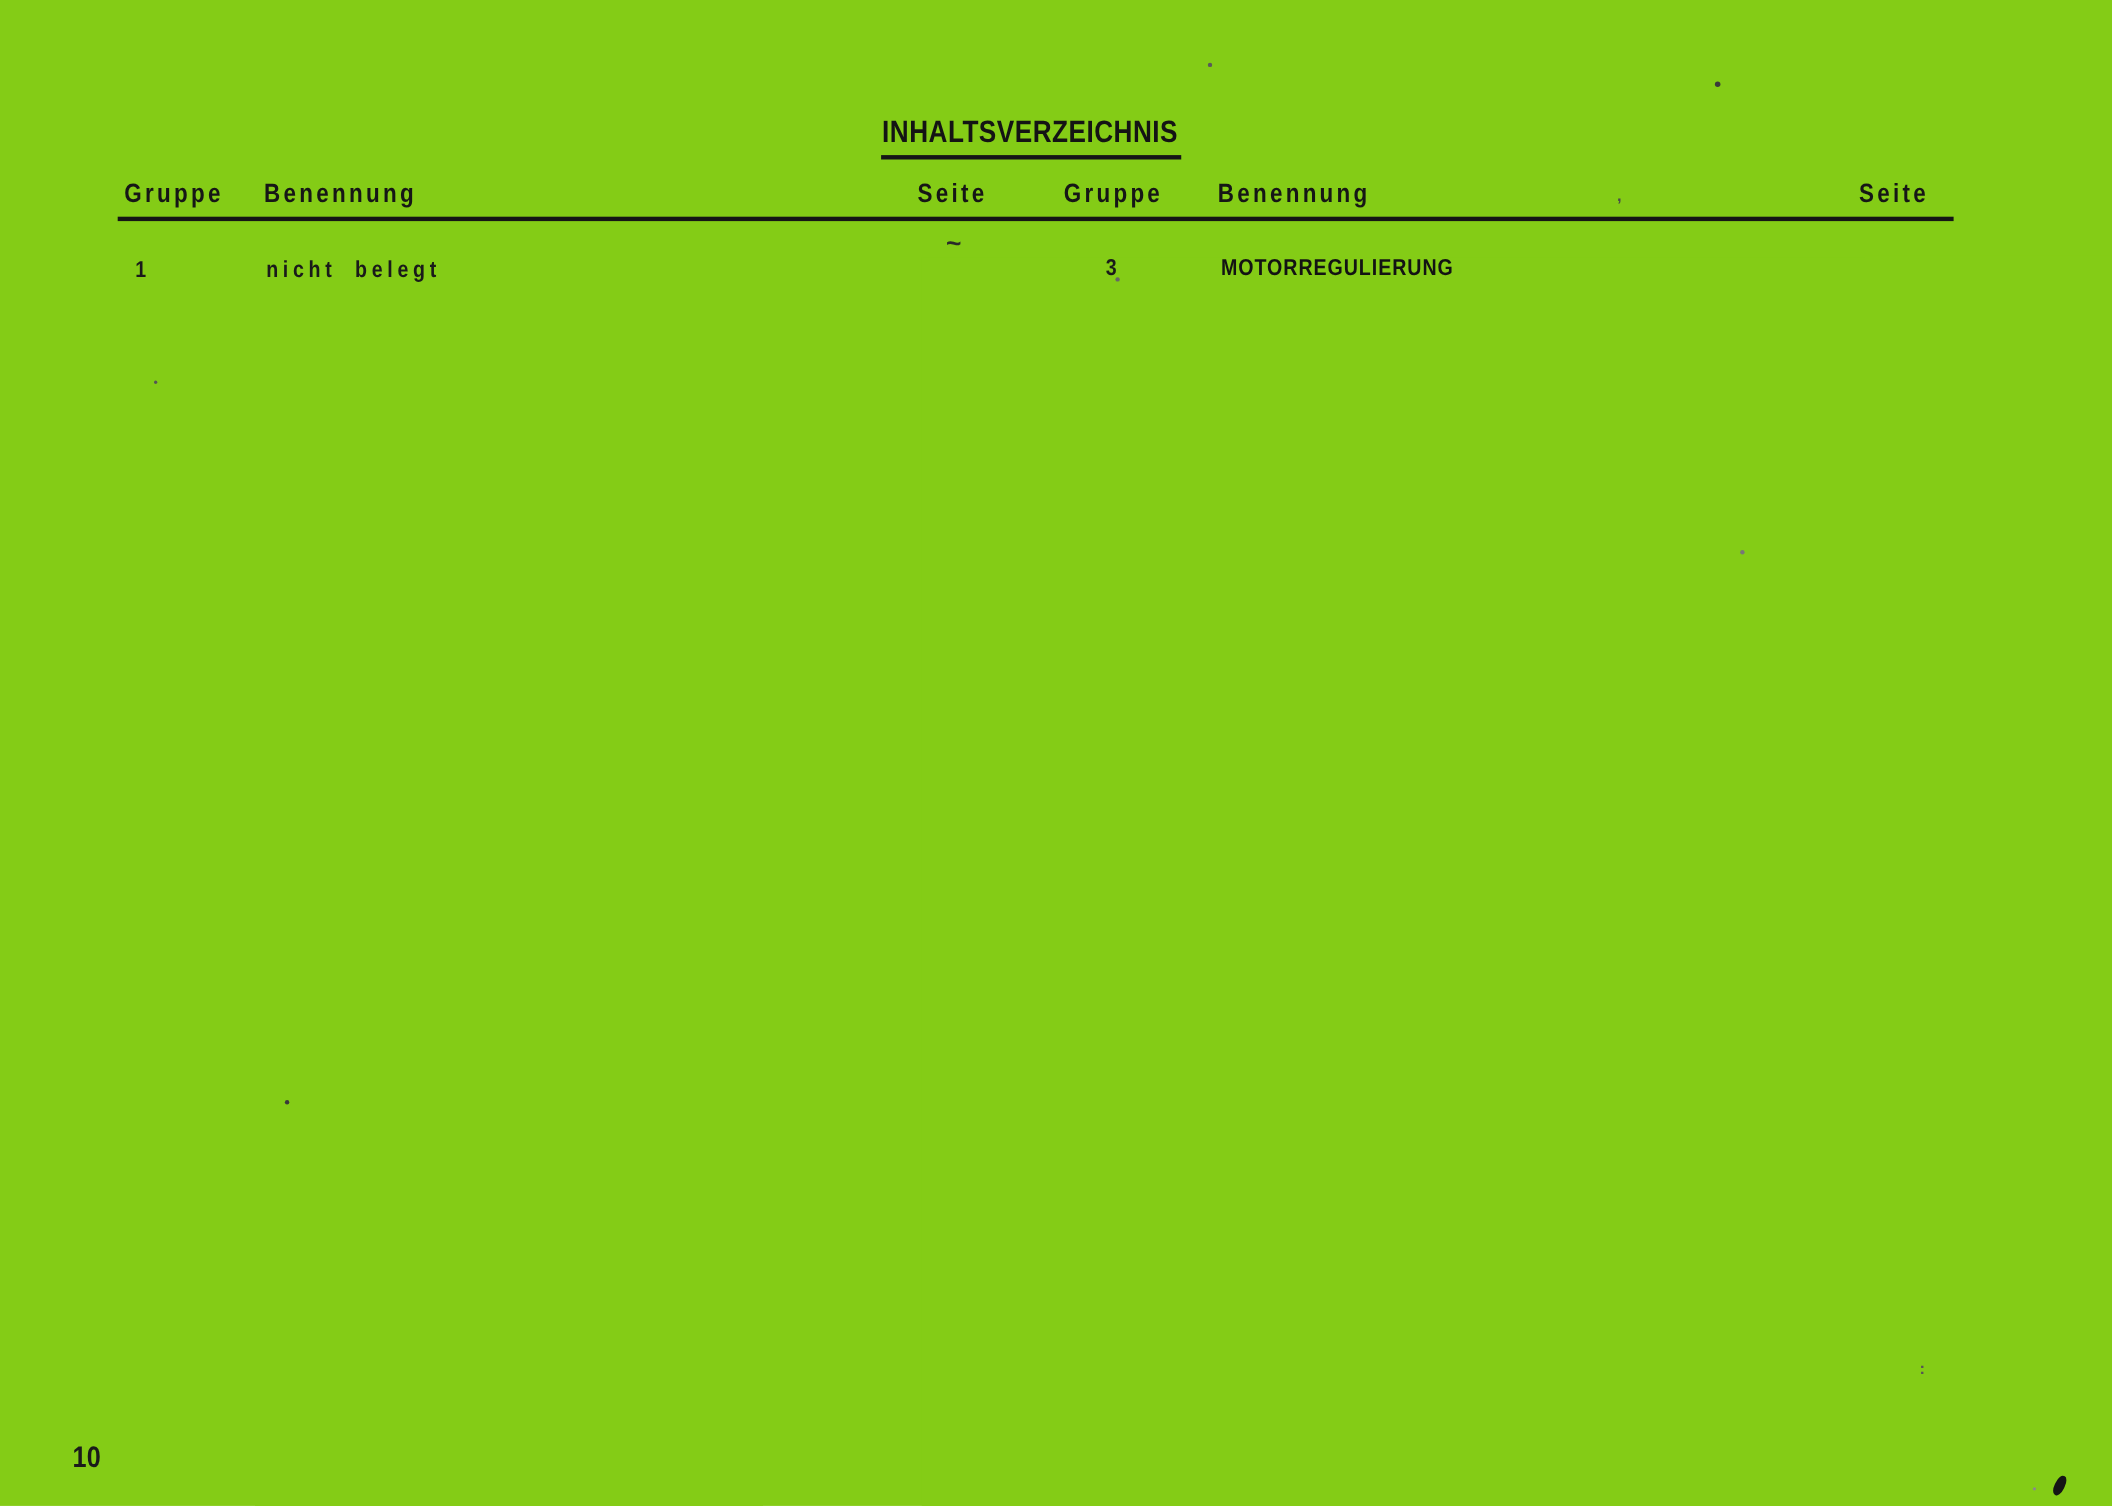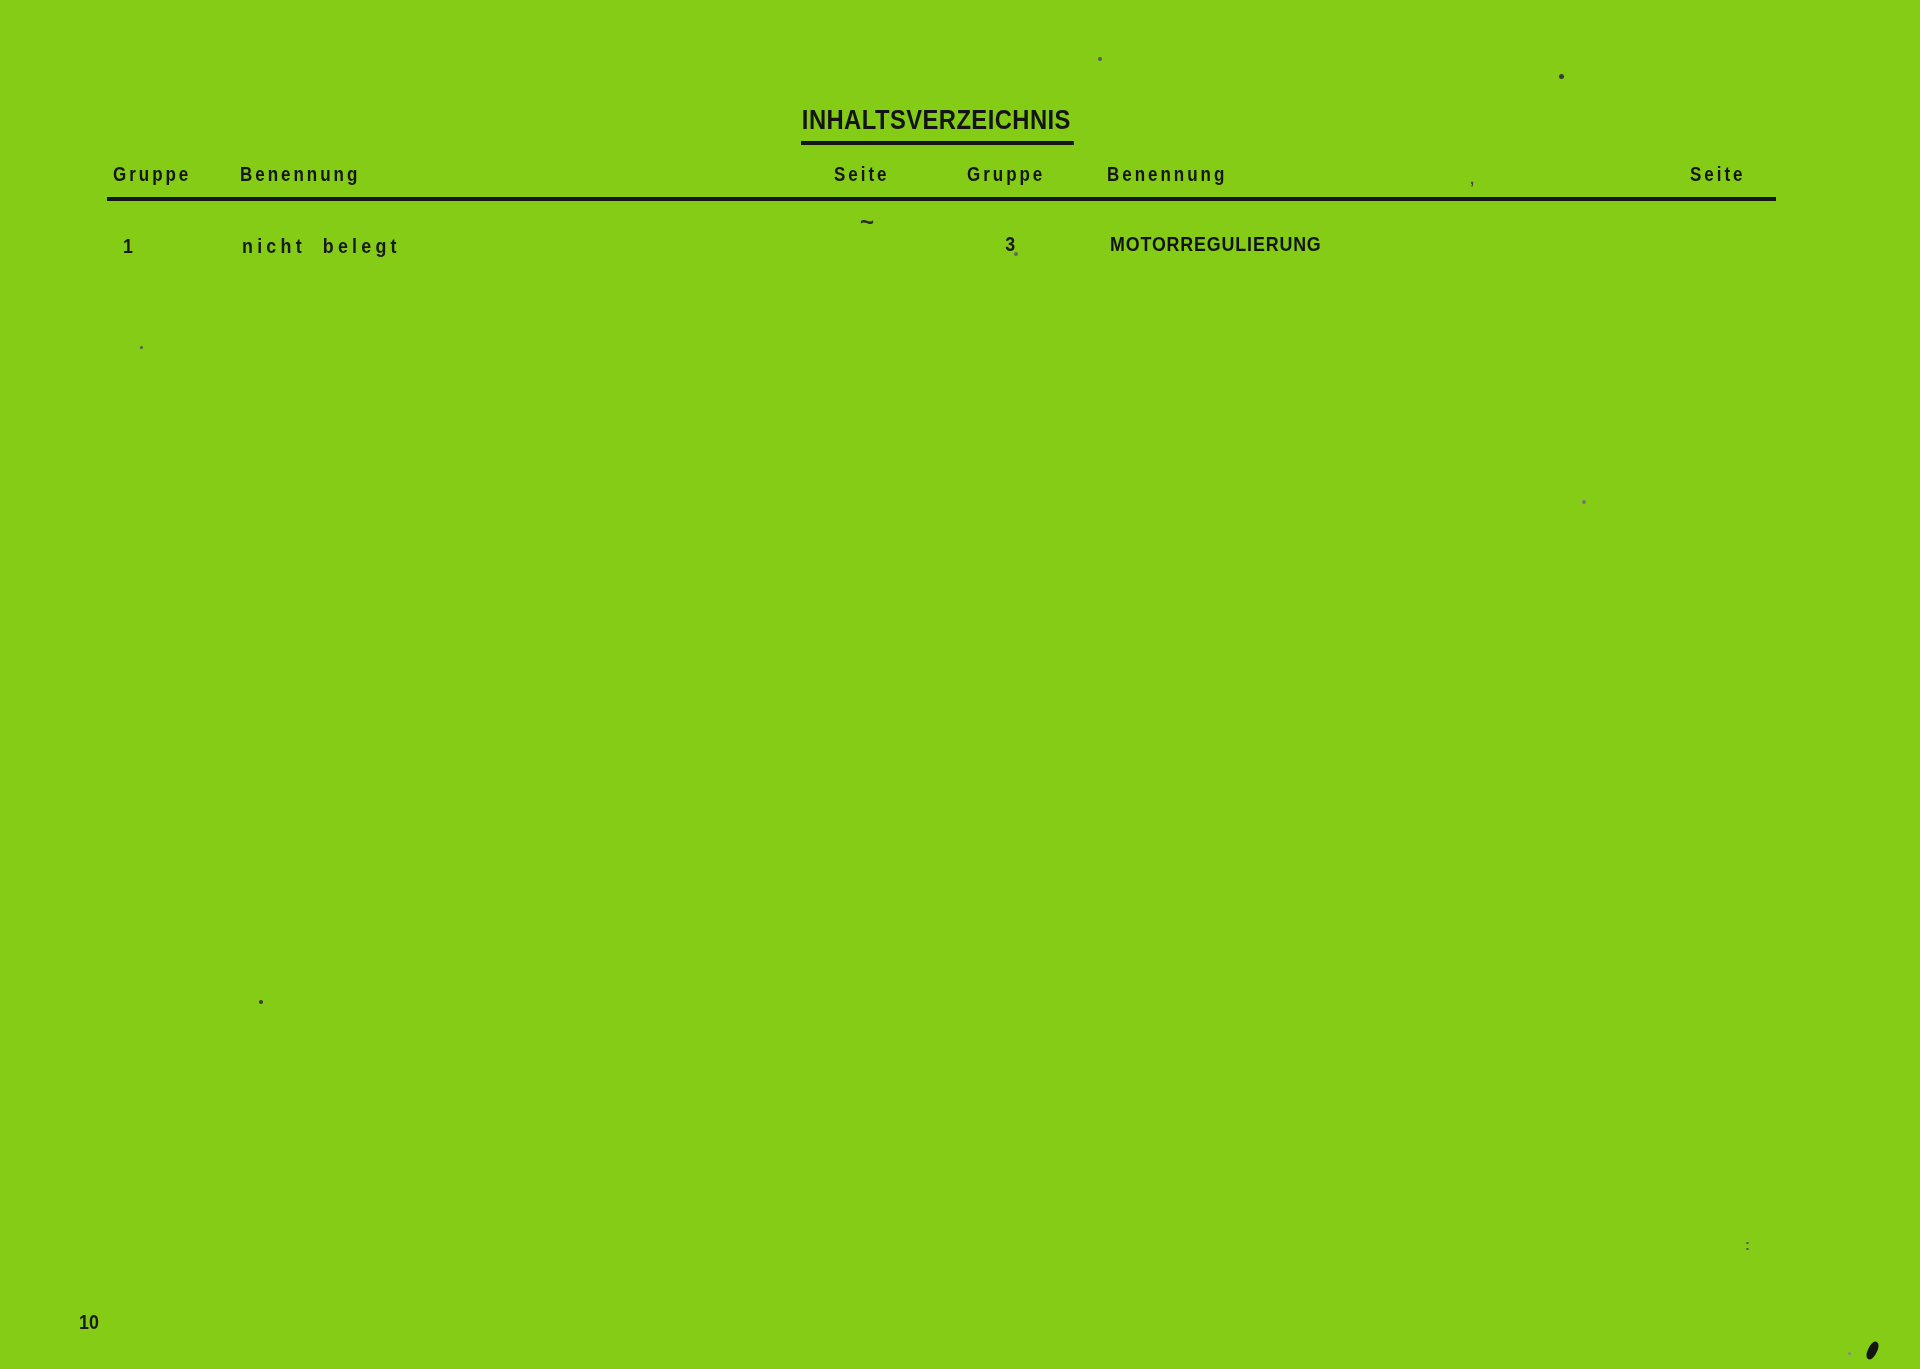--- a/index.html
+++ b/index.html
@@ -8,39 +8,39 @@
     background:#84cc16;color:#1a1a1a;
     font-family:"Liberation Sans", sans-serif;font-weight:700;
   }
   
   .t{display:inline-block;transform:scaleX(.85);transform-origin:0 50%;white-space:nowrap;}
 
   .title-wrap{position:absolute;left:801px;top:104px;}
   .title{font-size:28px;letter-spacing:.5px;color:#141414;
          border-bottom:4px solid #161616;padding:0 3px 5px 1px;}
 
-  .hdr{position:absolute;top:163px;font-size:20px;color:#161616;}
+  .hdr{position:absolute;top:163px;font-size:24px;color:#161616;}
   .hdr .t{letter-spacing:3.5px;}
 
   .rule{position:absolute;left:107px;top:197px;width:1669px;height:4px;background:#151515;}
 
   .col{position:absolute;}
   .col-0{left:123px;top:234px;width:830px;}
   .col-1{left:990px;top:232px;width:860px;}
   .entry{margin-bottom:21px;}
   .line{display:grid;font-size:21px;line-height:23px;}
   .col-0 .line{grid-template-columns:119px 596px auto;}
   .col-1 .line{grid-template-columns:120px 585px auto;}
   .cell{display:block;overflow:visible;}
   .cell.gruppe .t{letter-spacing:1px;}
   .g-ind-r{padding-left:18px;}
   .cell.text.title-line .t{letter-spacing:1px;color:#131313;}
   .cell.text.vacant .t{letter-spacing:5px;word-spacing:9px;}
 
-  .footer-num{position:absolute;left:79px;top:1310px;font-size:21px;}
+  .footer-num{position:absolute;left:66px;top:1310px;font-size:27px;}
 
   .speck{position:absolute;border-radius:50%;}
   .glyph-mark{position:absolute;font-weight:700;color:#2a2a2a;}
   .bold-tick{position:absolute;left:1868px;top:1341px;width:9px;height:19px;
              background:#151515;border-radius:45%;transform:rotate(26deg);}
 </style>
 </head>
 <body>
 
 <div class="page">

